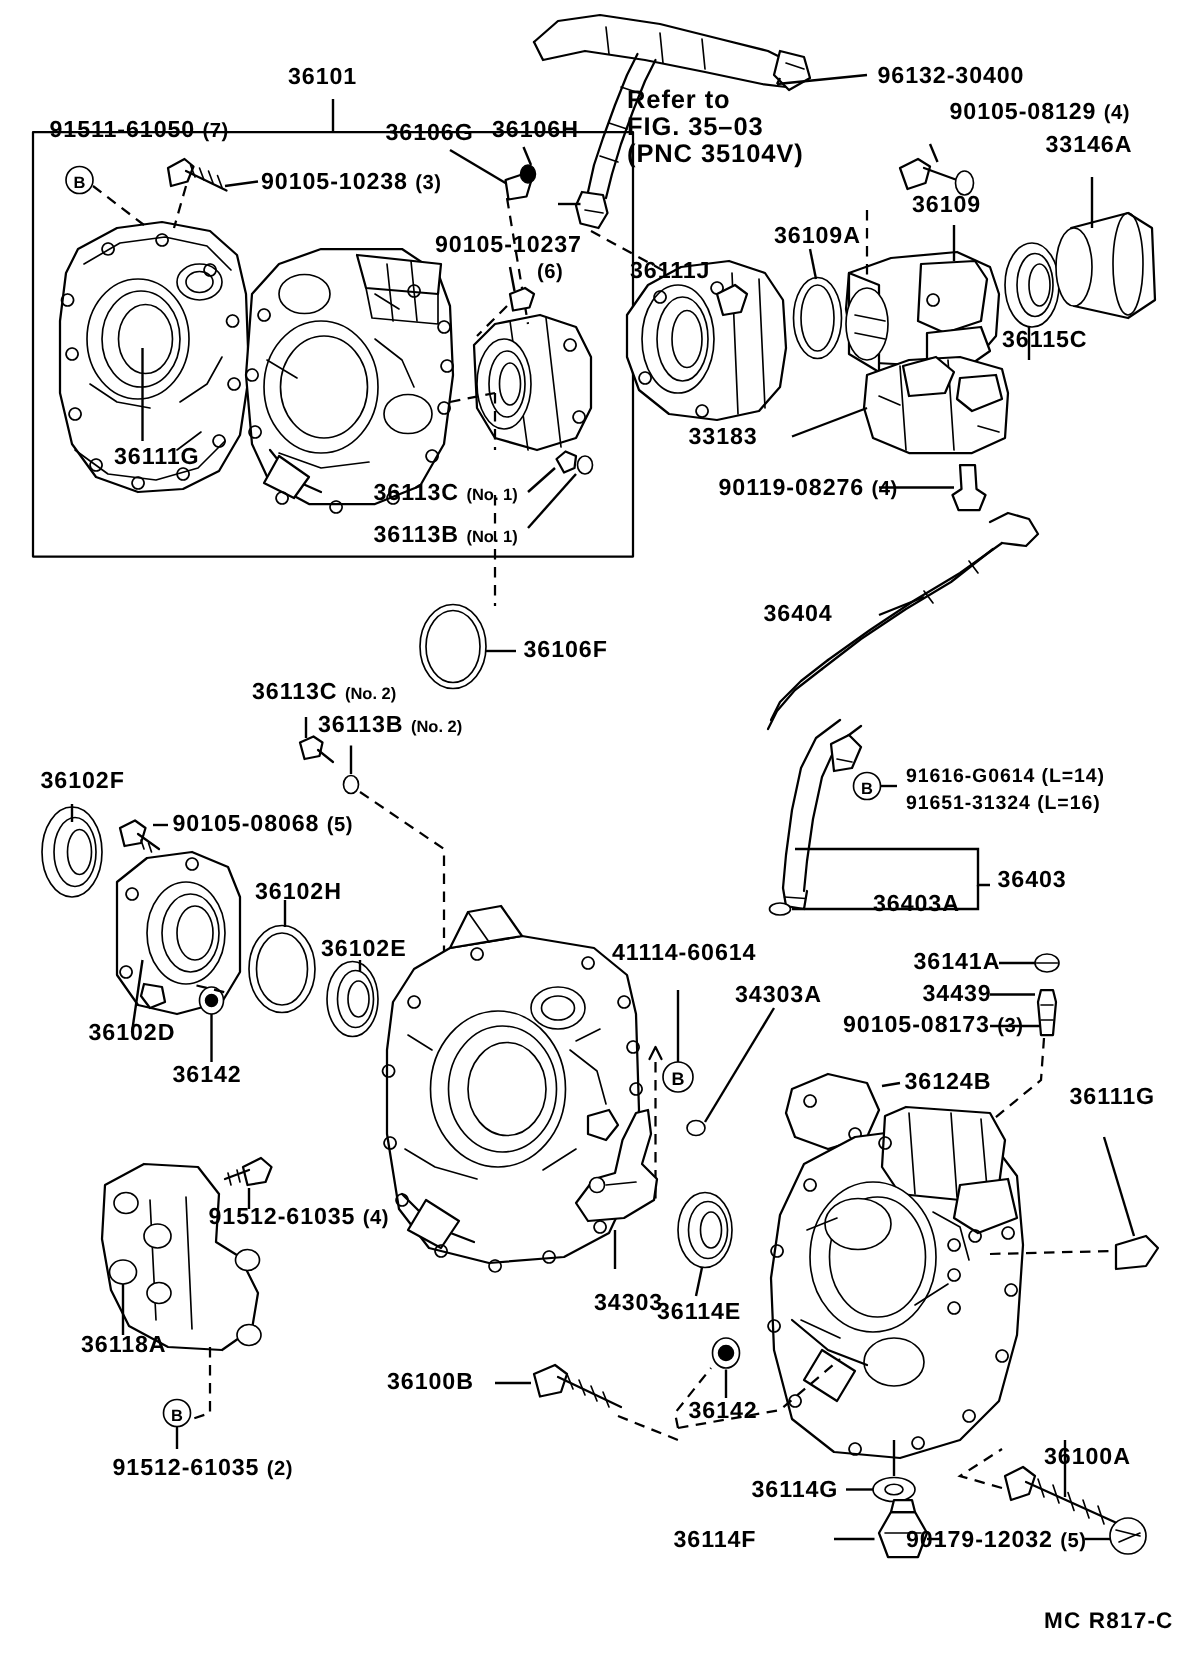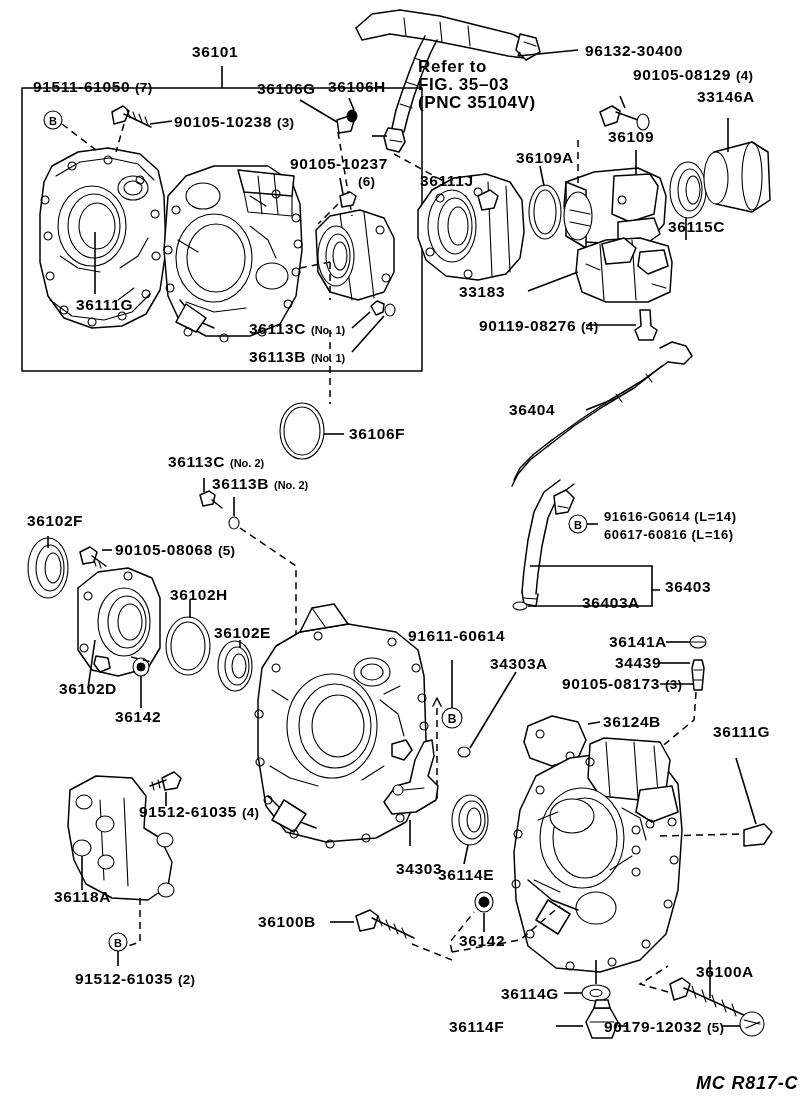--- a/index.html
+++ b/index.html
@@ -30,23 +30,22 @@
     letter-spacing: 0.3px;
   }
   .lbl.small {
     font-size: 13px;
   }
   .lbl.refer {
     font-size: 17px;
     line-height: 1.05;
   }
   .lbl.code {
-    font-size: 18px;
+    font-size: 15px;
     letter-spacing: 0.8px;
-    font-style: italic;
   }
   .suffix {
     font-size: 11px;
     font-weight: bold;
     letter-spacing: 0;
   }
   #artwork {
     position: absolute;
     left: 0; top: 0;
     width: 800px; height: 1108px;
@@ -612,21 +611,21 @@
   <div class="lbl" style="left:608px; top:128px;">36109</div>
   <div class="lbl" style="left:516px; top:149px;">36109A</div>
   <div class="lbl" style="left:668px; top:218px;">36115C</div>
   <div class="lbl" style="left:459px; top:283px;">33183</div>
 
   <div class="lbl" style="left:479px; top:317px;"><span>90119-08276</span> <span class="qty">(4)</span></div>
 
   <div class="lbl" style="left:509px; top:401px;text-align:right;">36404</div>
 
   <div class="lbl small" style="left:604px; top:510px;">91616-G0614 (L=14)</div>
-  <div class="lbl small" style="left:604px; top:528px;">60617-60816 (L=16)</div>
+  <div class="lbl small" style="left:604px; top:528px;">91651-31324 (L=16)</div>
 
   <div class="lbl" style="left:665px; top:578px;">36403</div>
   <div class="lbl" style="left:582px; top:594px;">36403A</div>
 
   <div class="lbl" style="left:349px; top:425px;">36106F</div>
 
   <div class="lbl" style="left:168px; top:453px;"><span>36113C</span> <span class="suffix">(No. 2)</span></div>
 
   <div class="lbl" style="left:212px; top:475px;"><span>36113B</span> <span class="suffix">(No. 2)</span></div>
 
@@ -638,21 +637,21 @@
   <div class="lbl" style="left:214px; top:624px;">36102E</div>
   <div class="lbl" style="left:59px; top:680px;">36102D</div>
   <div class="lbl" style="left:115px; top:708px;">36142</div>
 
   <div class="lbl" style="left:139px; top:803px;"><span>91512-61035</span> <span class="qty">(4)</span></div>
 
   <div class="lbl" style="left:54px; top:888px;">36118A</div>
 
   <div class="lbl" style="left:75px; top:970px;"><span>91512-61035</span> <span class="qty">(2)</span></div>
 
-  <div class="lbl" style="left:408px; top:627px;">91611-60614</div>
+  <div class="lbl" style="left:408px; top:627px;">41114-60614</div>
   <div class="lbl" style="left:490px; top:655px;">34303A</div>
   <div class="lbl" style="left:396px; top:848px;margin-top:12px;">34303</div>
   <div class="lbl" style="left:438px; top:866px;">36114E</div>
 
   <div class="lbl" style="left:258px; top:913px;">36100B</div>
   <div class="lbl" style="left:459px; top:932px;">36142</div>
 
   <div class="lbl" style="left:609px; top:633px;">36141A</div>
   <div class="lbl" style="left:615px; top:654px;text-align:right;">34439</div>
 

